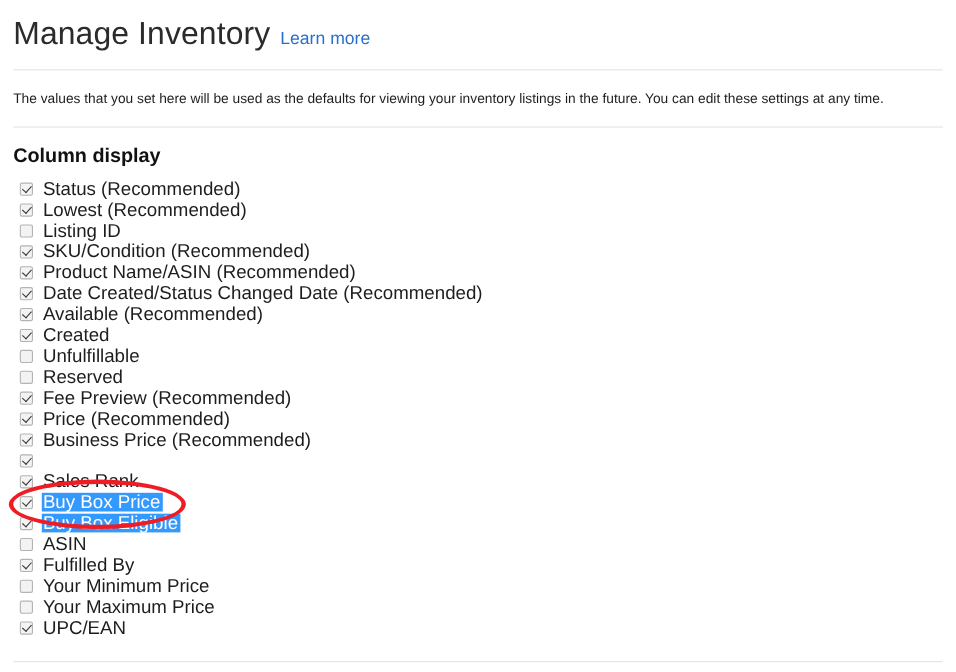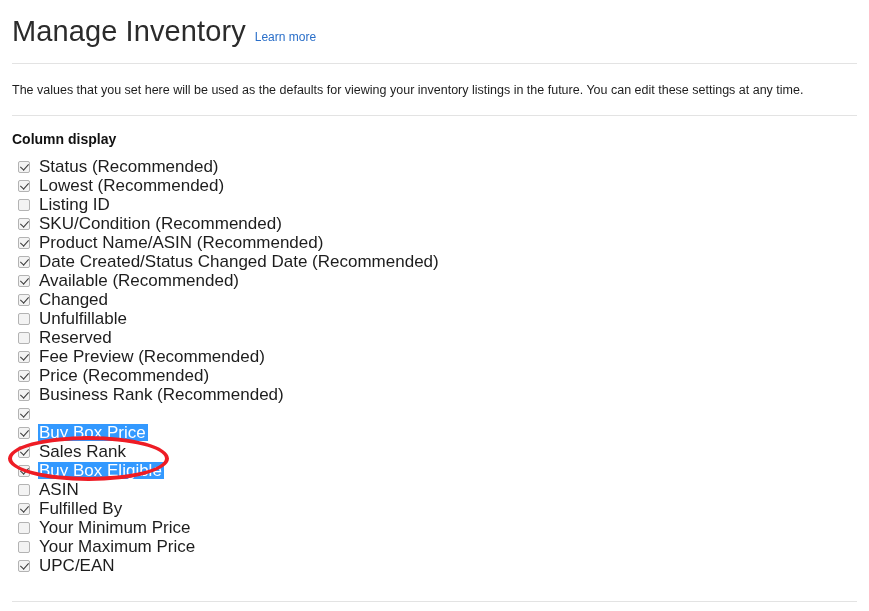--- a/index.html
+++ b/index.html
@@ -31,21 +31,21 @@
   }
   .page-title {
     font-size: 29px;
     font-weight: 400;
     line-height: 34px;
     color: #2b2b2b;
     letter-spacing: 0.1px;
     white-space: nowrap;
   }
   .learn-more {
-    font-size: 12px;
+    font-size: 16px;
     color: #2a6fc9;
     margin-left: 9px;
     text-decoration: none;
     cursor: pointer;
     line-height: 14px;
   }
 
   
   .rule {
     height: 1px;
@@ -62,21 +62,21 @@
     line-height: 16px;
     color: #1d1d1d;
     white-space: nowrap;
   }
 
   
   .section {
     padding: 15px 12px 0 12px;
   }
   .section-title {
-    font-size: 14px;
+    font-size: 18px;
     font-weight: bold;
     color: #111111;
     margin-bottom: 10px;
   }
 
   
   .checklist {
     list-style: none;
     margin: 0;
     padding: 0;
@@ -184,52 +184,52 @@
         <li class="check-row">
           <span class="cb checked"></span>
           <span class="check-label">Date Created/Status Changed Date (Recommended)</span>
         </li>
         <li class="check-row">
           <span class="cb checked"></span>
           <span class="check-label">Available (Recommended)</span>
         </li>
         <li class="check-row">
           <span class="cb checked"></span>
-          <span class="check-label">Changed</span>
+          <span class="check-label">Created</span>
         </li>
         <li class="check-row">
           <span class="cb"></span>
           <span class="check-label">Unfulfillable</span>
         </li>
         <li class="check-row">
           <span class="cb"></span>
           <span class="check-label">Reserved</span>
         </li>
         <li class="check-row">
           <span class="cb checked"></span>
           <span class="check-label">Fee Preview (Recommended)</span>
         </li>
         <li class="check-row">
           <span class="cb checked"></span>
           <span class="check-label">Price (Recommended)</span>
         </li>
         <li class="check-row">
           <span class="cb checked"></span>
-          <span class="check-label">Business Rank (Recommended)</span>
-        </li>
-        <li class="check-row">
-          <span class="cb checked"></span>
+          <span class="check-label">Business Price (Recommended)</span>
+        </li>
+        <li class="check-row">
+          <span class="cb checked"></span>
+        </li>
+        <li class="check-row">
+          <span class="cb checked"></span>
+          <span class="check-label">Sales Rank</span>
         </li>
         <li class="check-row selected">
           <span class="cb checked"></span>
           <span class="check-label">Buy Box Price</span>
-        </li>
-        <li class="check-row">
-          <span class="cb checked"></span>
-          <span class="check-label">Sales Rank</span>
         </li>
         <li class="check-row selected">
           <span class="cb checked"></span>
           <span class="check-label">Buy Box Eligible</span>
         </li>
         <li class="check-row">
           <span class="cb"></span>
           <span class="check-label">ASIN</span>
         </li>
         <li class="check-row">

